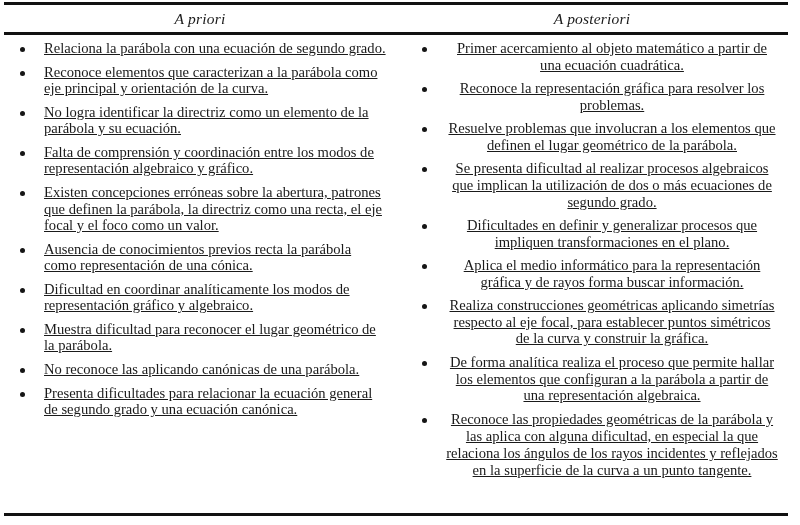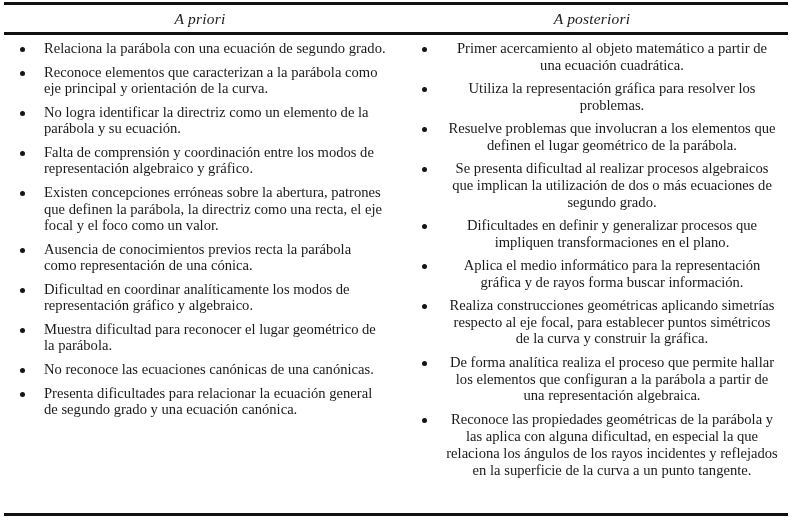--- a/index.html
+++ b/index.html
@@ -92,21 +92,21 @@
     position: absolute;
     left: 14px;
     top: 7px;
     width: 5px;
     height: 5px;
     border-radius: 50%;
     background: #151515;
   }
   .col-right ul.bullets > li::before { left: 16px; }
 
-  .li-text { display: block; }
+  .li-text { display: block; text-decoration: underline; }
 
   
   ul.bullets > li.loose-last { line-height: 1.18; }
 </style>
 </head>
 <body>
 
 <div class="page">
 
   <div class="rule rule-top"></div>
@@ -143,34 +143,34 @@
           <li>
             <span class="li-text">Ausencia de conocimientos previos recta la parábola como representación de una cónica.</span>
           </li>
           <li>
             <span class="li-text">Dificultad en coordinar analíticamente los modos de representación gráfico y algebraico.</span>
           </li>
           <li>
             <span class="li-text">Muestra dificultad para reconocer el lugar geométrico de la parábola.</span>
           </li>
           <li>
-            <span class="li-text">No reconoce las ecuaciones canónicas de una canónicas.</span>
+            <span class="li-text">No reconoce las aplicando canónicas de una parábola.</span>
           </li>
           <li>
             <span class="li-text">Presenta dificultades para relacionar la ecuación general de segundo grado y una ecuación canónica.</span>
           </li>
         </ul>
     </div>
     <div class="col col-right">
       <ul class="bullets">
           <li>
             <span class="li-text">Primer acercamiento al objeto matemático a partir de una ecuación cuadrática.</span>
           </li>
           <li>
-            <span class="li-text">Utiliza la representación gráfica para resolver los problemas.</span>
+            <span class="li-text">Reconoce la representación gráfica para resolver los problemas.</span>
           </li>
           <li>
             <span class="li-text">Resuelve problemas que involucran a los elementos que definen el lugar geométrico de la parábola.</span>
           </li>
           <li>
             <span class="li-text">Se presenta dificultad al realizar procesos algebraicos que implican la utilización de dos o más ecuaciones de segundo grado.</span>
           </li>
           <li>
             <span class="li-text">Dificultades en definir y generalizar procesos que impliquen transformaciones en el plano.</span>
           </li>

